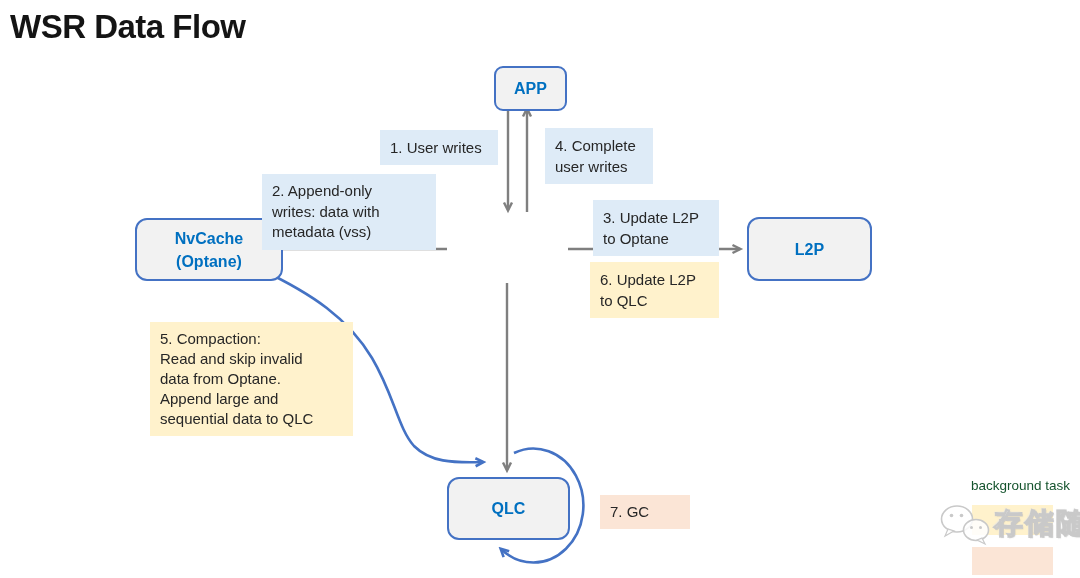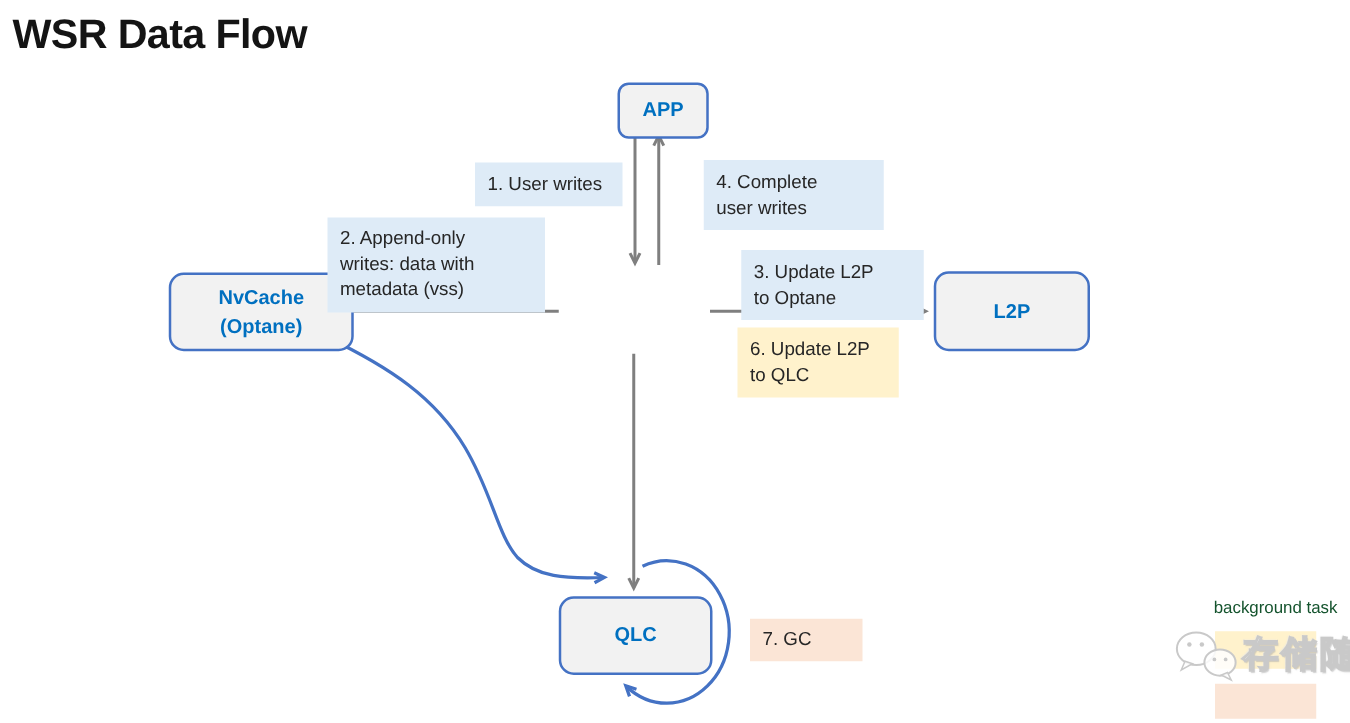--- a/index.html
+++ b/index.html
@@ -26,22 +26,22 @@
   .node-wsr{left:447px;top:216px;width:121px;height:66px;}
   .node-l2p{left:747px;top:217px;width:125px;height:64px;justify-content:center;}
   .node-qlc{left:447px;top:477px;width:123px;height:63px;}
   .step{position:absolute;z-index:2;font-size:15px;color:var(--text-dark);
         white-space:pre-line;line-height:21px;padding:7px 10px;}
   .step-blue{background:var(--label-blue-bg);}
   .step-yellow{background:var(--label-yellow-bg);}
   .step-peach{background:var(--label-peach-bg);}
   .step-1{left:380px;top:130px;width:118px;}
   .step-2{left:262px;top:174px;width:174px;line-height:20.5px;}
-  .step-3{left:593px;top:200px;width:146px;}
-  .step-4{left:563px;top:128px;width:144px;}
+  .step-3{left:593px;top:200px;width:126px;}
+  .step-4{left:545px;top:128px;width:108px;}
   .step-5{left:150px;top:322px;width:203px;line-height:20px;}
   .step-6{left:590px;top:262px;width:129px;}
   .step-7{left:600px;top:495px;width:90px;line-height:20px;}
   .legend-label{position:absolute;z-index:2;left:956px;top:478px;width:114px;
         font-size:13.5px;color:#14532d;text-align:right;}
   .legend-swatch{position:absolute;z-index:1;}
   .legend-swatch-yellow{left:972px;top:505px;width:81px;height:30px;background:var(--label-yellow-bg);}
   .legend-swatch-peach{left:972px;top:547px;width:81px;height:28px;background:var(--label-peach-bg);}
   .watermark{position:absolute;z-index:3;left:938px;top:500px;display:flex;align-items:center;}
   .watermark-text{font-size:29px;font-weight:700;color:#ffffff;
@@ -90,20 +90,25 @@
   </div>
 
   <div class="step step-blue step-1">1. User writes</div>
   <div class="step step-blue step-2">2. Append-only
 writes: data with
 metadata (vss)</div>
   <div class="step step-blue step-3">3. Update L2P
 to Optane</div>
   <div class="step step-blue step-4">4. Complete
 user writes</div>
+  <div class="step step-yellow step-5">5. Compaction:
+Read and skip invalid
+data from Optane.
+Append large and
+sequential data to QLC</div>
   <div class="step step-yellow step-6">6. Update L2P
 to QLC</div>
   <div class="step step-peach step-7">7. GC</div>
 
   <div class="legend-label">background task</div>
   <div class="legend-swatch legend-swatch-yellow"></div>
   <div class="legend-swatch legend-swatch-peach"></div>
 
   <div class="watermark">
     <svg width="56" height="48" viewBox="0 0 56 48">

